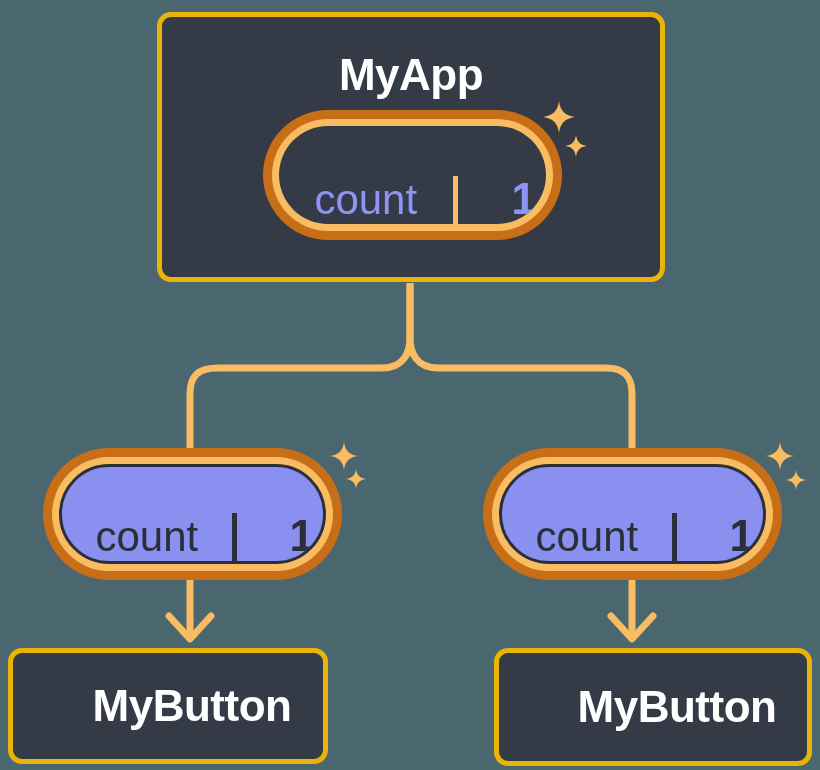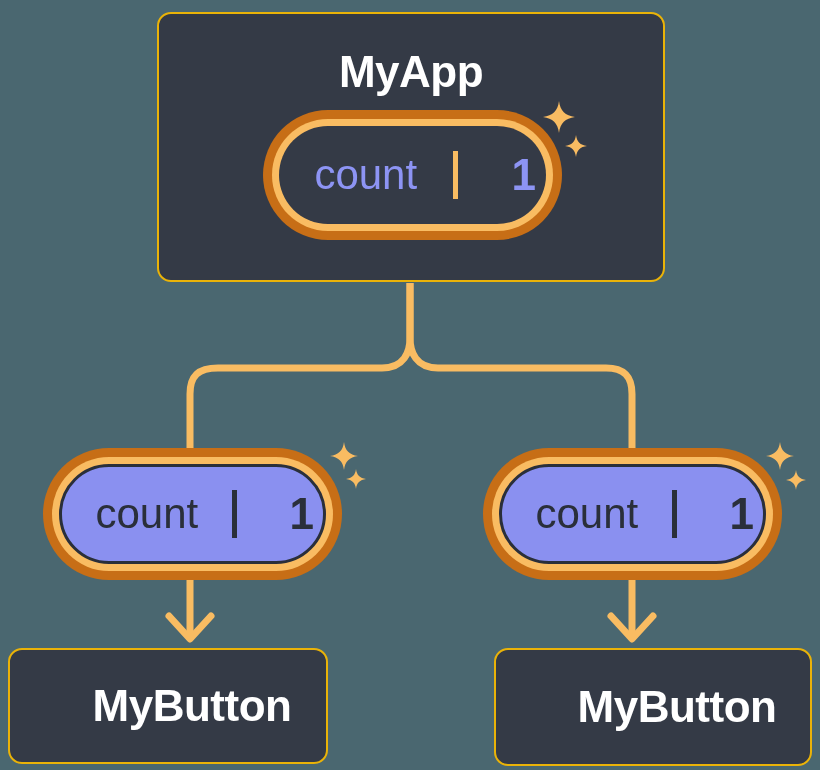--- a/index.html
+++ b/index.html
@@ -6,42 +6,42 @@
   .canvas{
     position:relative;width:820px;height:770px;overflow:hidden;
     background:#4A6770;
     font-family:"Liberation Sans",sans-serif;
     -webkit-font-smoothing:antialiased;
   }
   .layer{position:absolute;left:0;top:0;width:820px;height:770px;}
 
   
   .node{
-    position:absolute;background:#343A46;border:2px solid #eab308;
+    position:absolute;background:#343A46;border:5px solid #eab308;
     border-radius:14px;box-sizing:border-box;
   }
   .node-title{
     color:#FFFFFF;font-weight:bold;font-size:44px;letter-spacing:-0.5px;
     text-align:center;width:100%;
   }
   .node-app{left:157px;top:12px;width:508px;height:270px;}
   .node-app .node-title{position:absolute;left:0;top:33px;}
   .node-button{display:flex;align-items:center;justify-content:center;padding-left:48px;}
   .node-button-left{left:8px;top:648px;width:320px;height:116px;}
   .node-button-right{left:494px;top:648px;width:318px;height:118px;}
 
   
   .pill{
     position:absolute;border-radius:999px;background:#C76E16;
     padding:9px;box-sizing:border-box;
   }
   .pill-mid{height:100%;border-radius:999px;background:#F9BC62;padding:7px;box-sizing:border-box;}
   .pill-core{
     height:100%;border-radius:999px;display:flex;overflow:hidden;
-    box-sizing:border-box;align-items:center;gap:44px;
+    box-sizing:border-box;align-items:flex-end;gap:44px;
   }
   .pill-dark .pill-core{background:#343A46;}
   .pill-purple .pill-core{background:#8A90F0;border:3px solid #2A2F3A;}
   .pill-cell{display:flex;align-items:center;justify-content:center;}
   .pill-label{width:65%;}
   .pill-value{flex:1;}
   .pill-dark .pill-label{border-right:5px solid #F9BC62;}
   .pill-purple .pill-label{border-right:5px solid #2A2F3A;}
   .pill-label-text{font-size:42px;}
   .pill-value-text{font-size:44px;font-weight:bold;}

